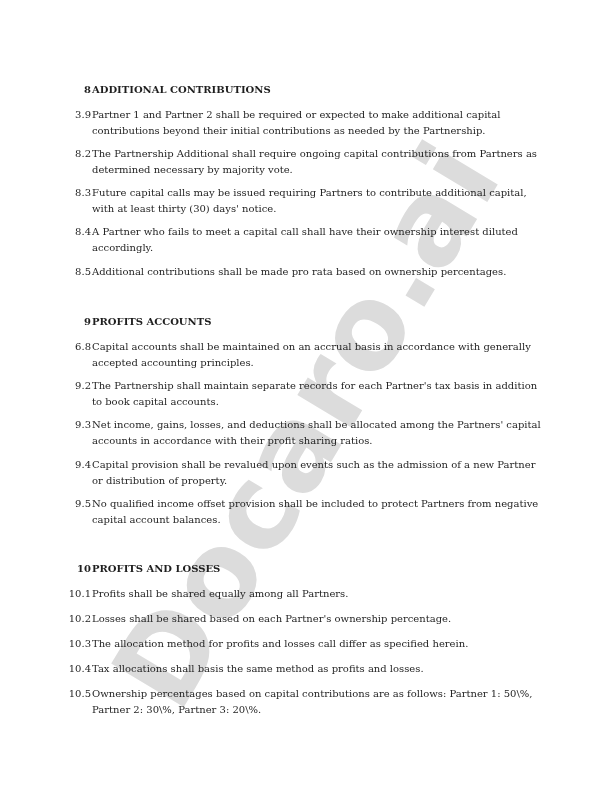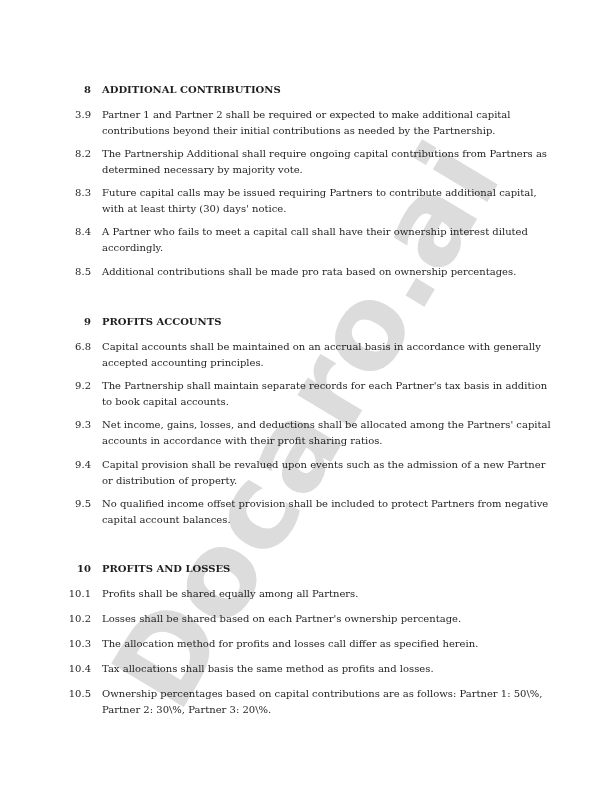--- a/index.html
+++ b/index.html
@@ -7,21 +7,21 @@
          font-family: "DejaVu Serif", serif; color: #1f1f1f; }
   .page { position: absolute; left: 0; top: 0; width: 612px; height: 792px; }
   .watermark { position: absolute; left: 306px; top: 425px; width: 0; height: 0; z-index: 0; }
   .watermark span { position: absolute; left: 0; top: 0;
          transform: translate(-50%, -50%) rotate(-59deg);
          font-family: "DejaVu Sans", sans-serif; font-weight: bold;
          font-size: 116px; color: #dcdcdc; white-space: nowrap; letter-spacing: 1px; }
   .content { position: absolute; left: 0; top: 0; width: 612px; z-index: 1; }
   .row { position: absolute; left: 0; width: 612px; font-size: 10px; line-height: 15.5px; }
   .num { position: absolute; right: 521px; top: 0; text-align: right; white-space: nowrap; }
-  .txt { position: absolute; left: 102px; width: 450px; top: 0; }
+  .txt { position: absolute; left: 92px; width: 450px; top: 0; }
   .heading .num, .heading .txt { font-weight: bold; }
   .txt b { font-weight: normal; }
 </style>
 </head>
 <body>
 
 <div class="page">
   <div class="watermark">
     <span>Docaro.ai</span>
   </div>

